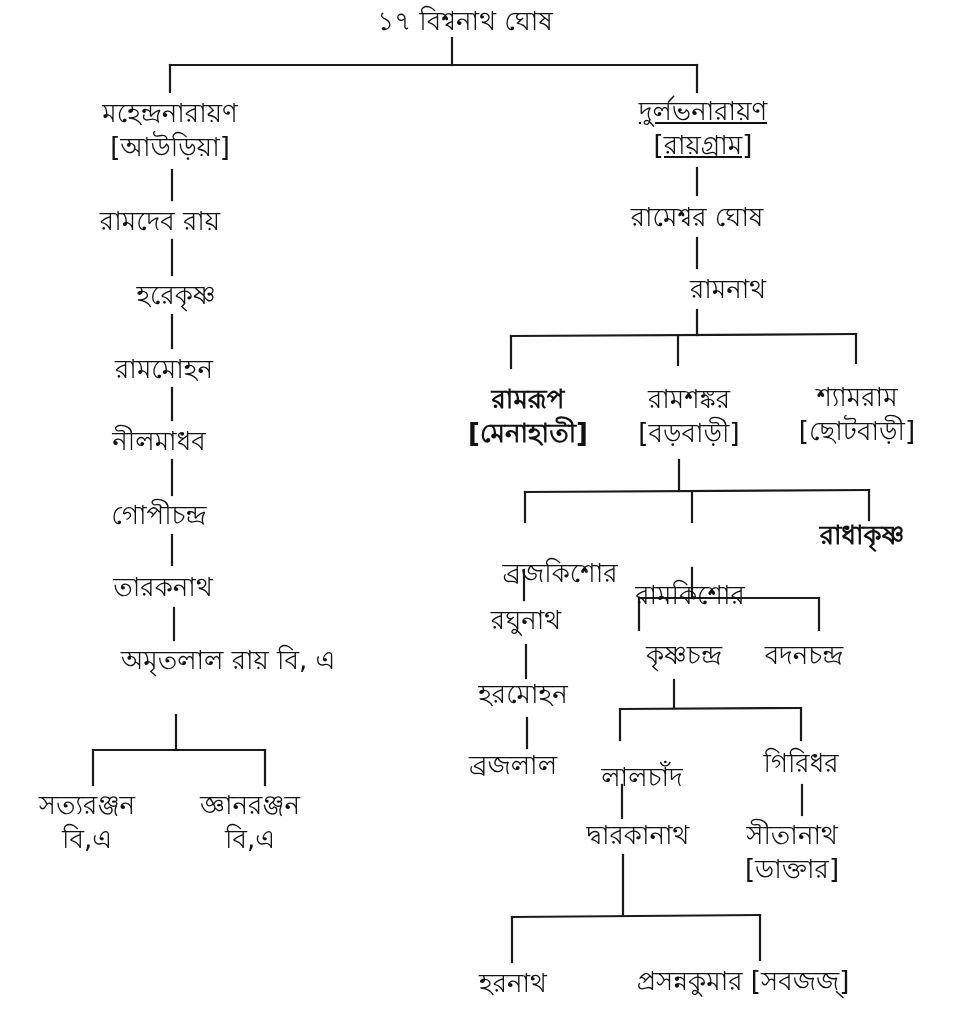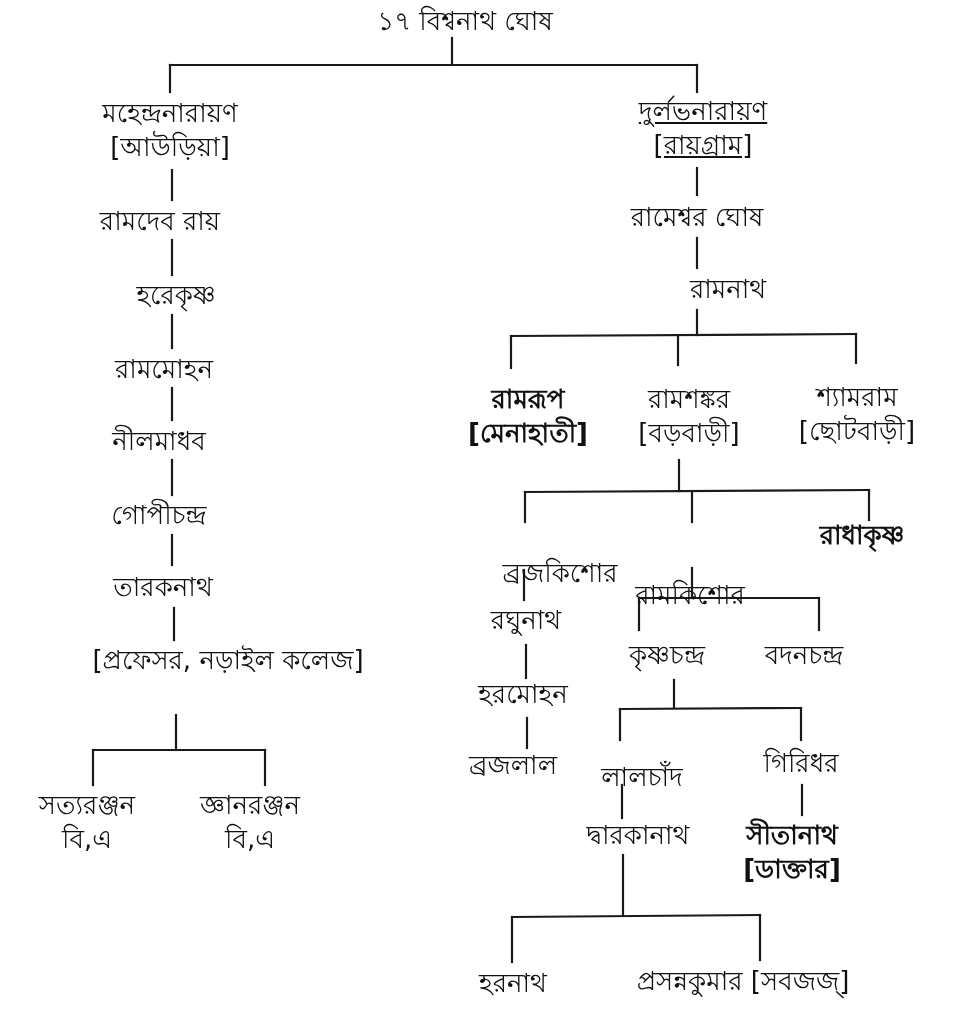--- a/index.html
+++ b/index.html
@@ -89,21 +89,21 @@
 <div class="node" style="left:159px; top:424px;">
   <span>নীলমাধব</span>
 </div>
 <div class="node" style="left:159px; top:498px;">
   <span>গোপীচন্দ্র</span>
 </div>
 <div class="node" style="left:163px; top:570px;">
   <span>তারকনাথ</span>
 </div>
 <div class="node" style="left:228px; top:643px;">
-  <span class="sub">[প্রফেসর, নড়াইল কলেজ]</span>
+  <span class="sub">অমৃতলাল রায় বি, এ</span>
 </div>
 <div class="node" style="left:87px; top:788px;">
   <span class="sub">সত্যরঞ্জন</span>
   <span class="sub">বি,এ</span>
 </div>
 <div class="node" style="left:250px; top:788px;">
   <span class="sub">জ্ঞানরঞ্জন</span>
   <span class="sub">বি,এ</span>
 </div>
 
@@ -140,36 +140,36 @@
 </div>
 <div class="node" style="left:526px; top:603px;">
   <span>রঘুনাথ</span>
 </div>
 <div class="node" style="left:523px; top:677px;">
   <span>হরমোহন</span>
 </div>
 <div class="node" style="left:513px; top:748px;">
   <span>ব্রজলাল</span>
 </div>
-<div class="node" style="left:667px; top:638px;">
+<div class="node" style="left:684px; top:638px;">
   <span>কৃষ্ণচন্দ্র</span>
 </div>
 <div class="node" style="left:804px; top:638px;">
   <span>বদনচন্দ্র</span>
 </div>
 <div class="node" style="left:642px; top:746px;margin-top:14px;">
   <span>লালচাঁদ</span>
 </div>
 <div class="node" style="left:801px; top:746px;">
   <span>গিরিধর</span>
 </div>
 <div class="node" style="left:638px; top:818px;">
   <span>দ্বারকানাথ</span>
 </div>
-<div class="node" style="left:792px; top:818px;font-weight:bold;">
+<div class="node" style="left:792px; top:818px;">
   <span class="sub">সীতানাথ</span>
   <span class="sub">[ডাক্তার]</span>
 </div>
 <div class="node" style="left:513px; top:966px;">
   <span>হরনাথ</span>
 </div>
 <div class="node" style="left:743px; top:964px;">
   <span>প্রসন্নকুমার [সবজজ্]</span>
 </div>
 

